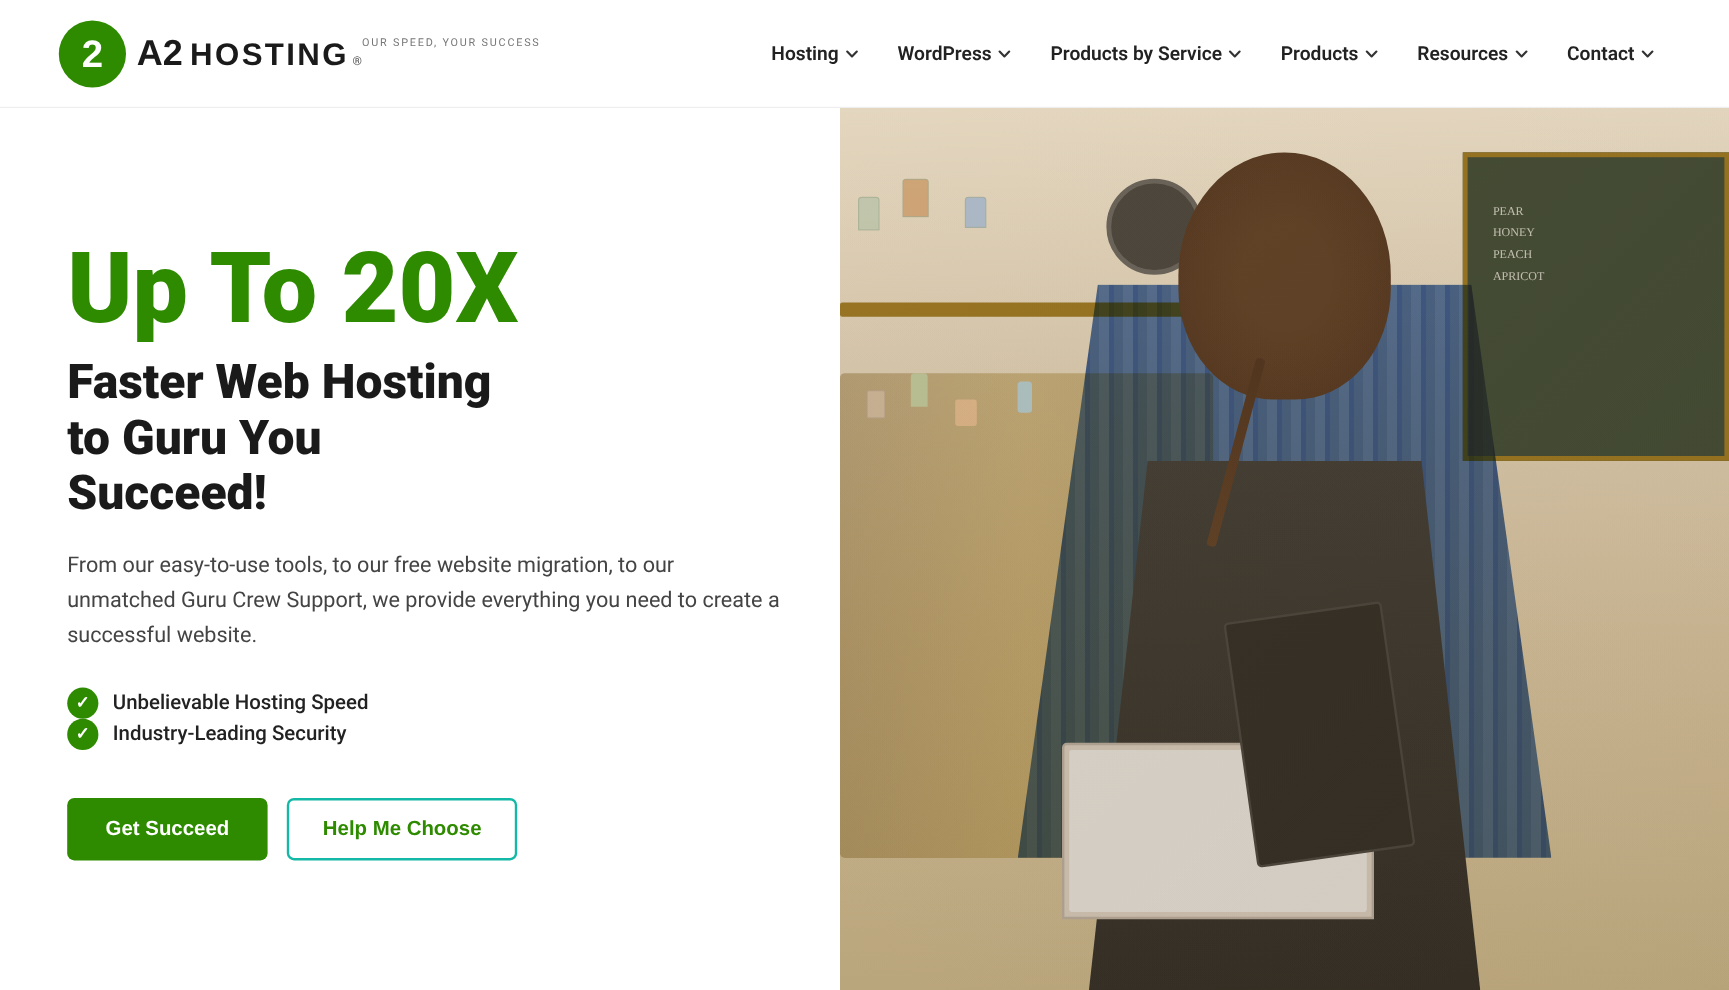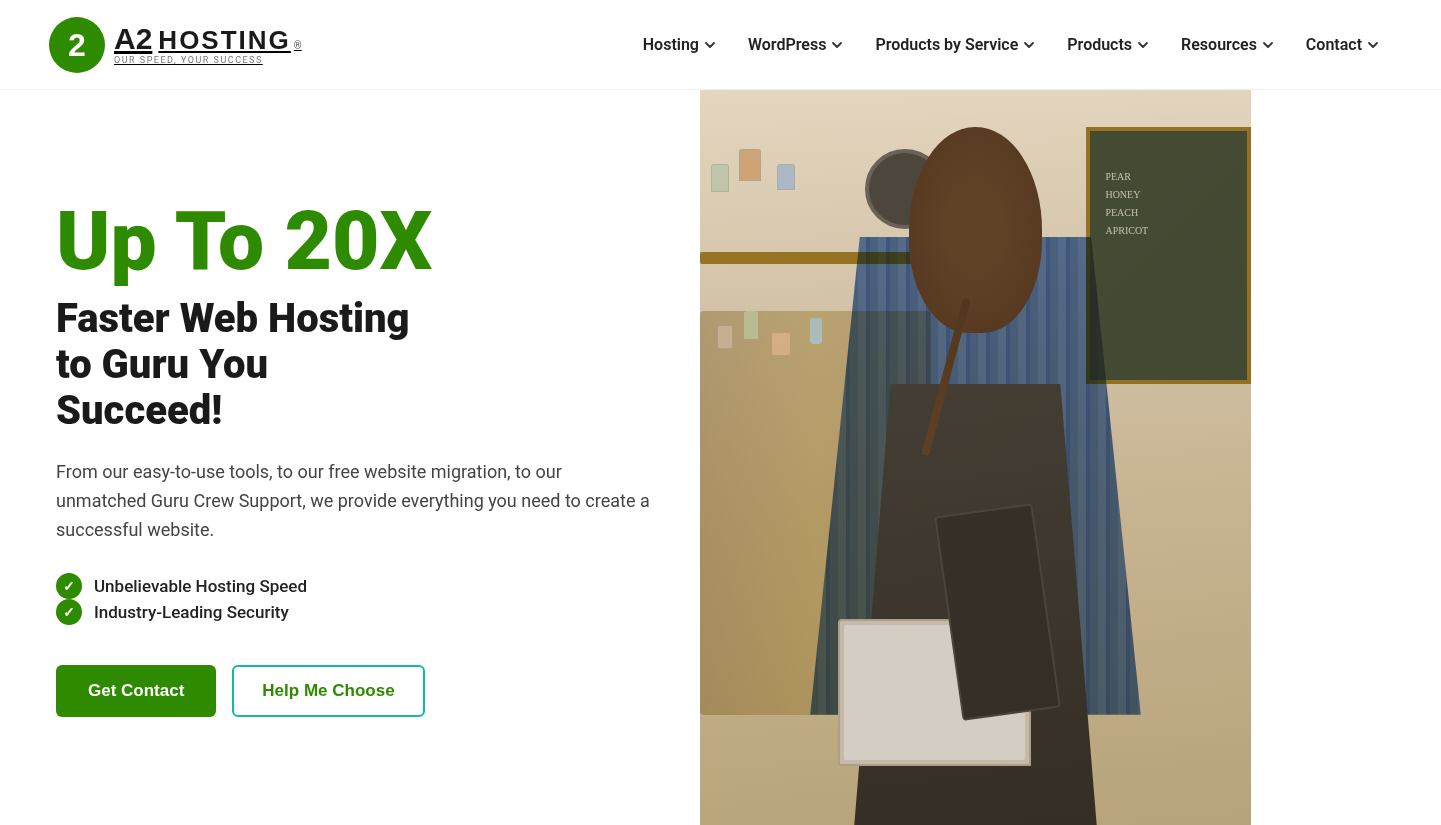--- a/index.html
+++ b/index.html
@@ -40,23 +40,22 @@
       gap: 8px;
     }
 
     .logo-icon {
       width: 58px;
       height: 58px;
     }
 
     .logo-text-block {
       display: flex;
-      flex-direction: column;
+      flex-direction: row;
       line-height: 1;
-      text-decoration: underline;
     }
 
     .nav-menu {
       display: flex;
       align-items: center;
       gap: 4px;
       list-style: none;
     }
 
     .nav-item {
@@ -80,21 +79,21 @@
     .chevron-icon {
       width: 12px;
       height: 12px;
       display: inline-block;
     }
 
     
     .hero {
       display: flex;
       align-items: stretch;
-      width: 1251px;
+      width: 1441px;
       min-height: 735px;
       background: #fff;
     }
 
     .hero-content {
       flex: 0 0 700px;
       padding: 60px 48px 60px 56px;
       display: flex;
       flex-direction: column;
       justify-content: center;
@@ -431,21 +430,21 @@
         <span class="check-icon"></span>
         <span>Unbelievable Hosting Speed</span>
       </li>
       <li class="feature-item">
         <span class="check-icon"></span>
         <span>Industry-Leading Security</span>
       </li>
     </ul>
 
     <div class="cta-buttons">
-      <button class="btn-primary">Get Contact</button>
+      <button class="btn-primary">Get Succeed</button>
       <button class="btn-secondary">Help Me Choose</button>
     </div>
   </div>
 
   <div class="hero-image">
     <div class="photo-scene">
 
       <div class="scene-bg"></div>
 
       <div class="chalkboard">

